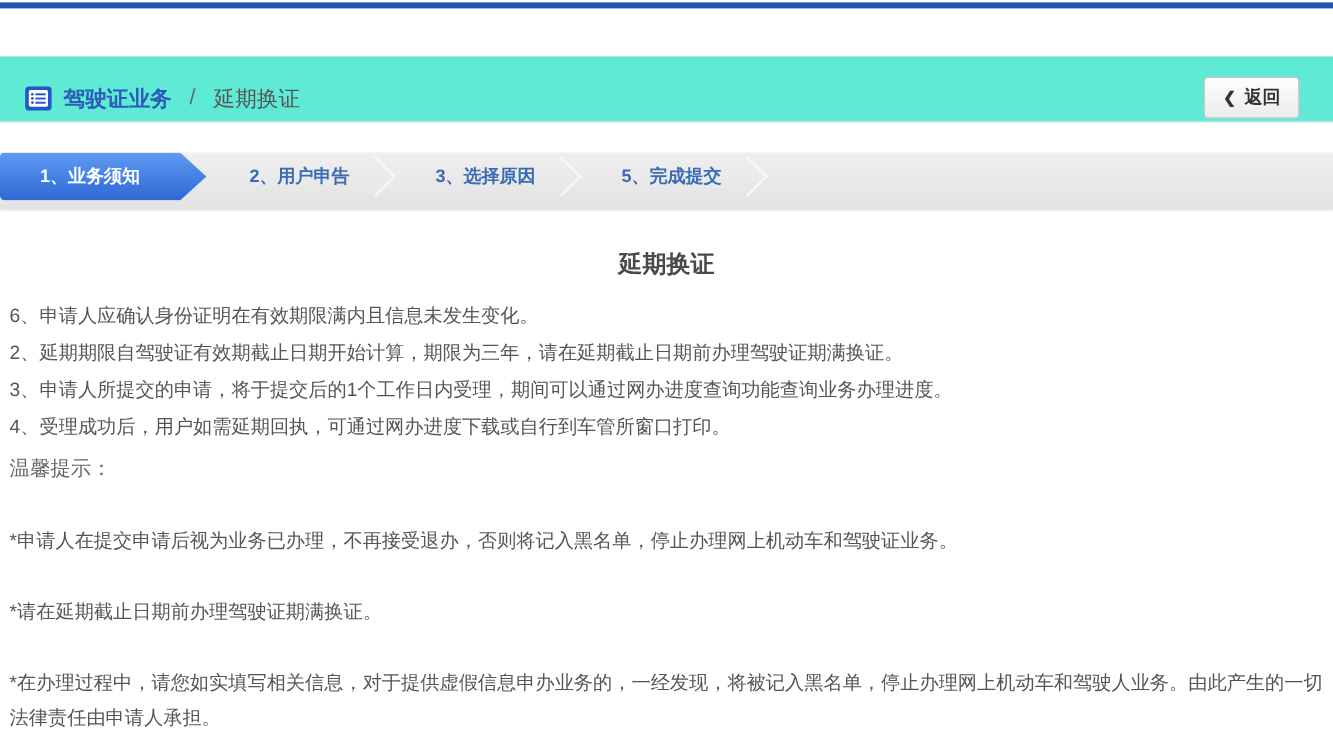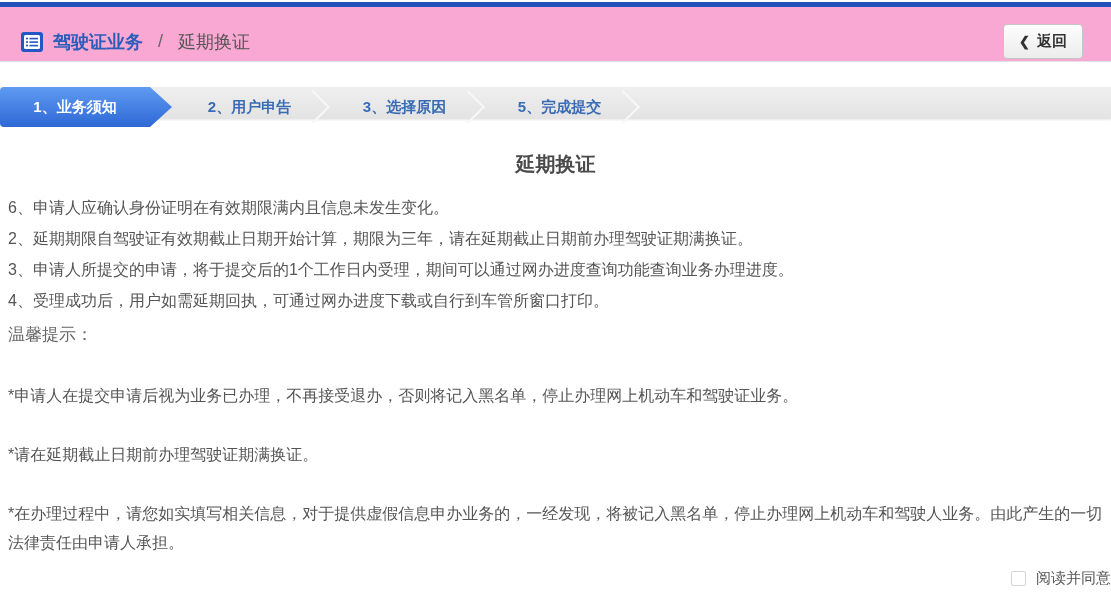--- a/index.html
+++ b/index.html
@@ -7,40 +7,41 @@
   body {
     font-family:"Liberation Sans","DejaVu Sans",sans-serif;
     background:#ffffff; color:#555;
   }
 
   
   .topbar { height:5px; margin-top:2px; background:#2052b8; }
 
   
   .header {
-    height:55px; background:#f9a8d4; border-bottom:1px solid #e2e2e2;
+    height:55px; background:#5eead4; border-bottom:1px solid #e2e2e2;
     display:flex; align-items:center; justify-content:space-between;
     padding:15px 28px 0 20px;
+    margin-top:40px;
   }
   .breadcrumb { display:flex; align-items:center; gap:9px; font-size:18px; }
   .crumb-icon { width:24px; height:22px; display:inline-block; }
   .crumb-section { color:#2b5cb8; font-weight:bold; }
   .crumb-sep { color:#666; margin:0 6px; }
   .crumb-current { color:#555; }
   .back-btn {
     display:inline-flex; align-items:center; gap:7px;
     padding:7px 15px; font-size:15px; font-weight:bold; color:#333;
     background:linear-gradient(#fdfdfd,#ececec);
     border:1px solid #c6c6c6; border-radius:4px; cursor:pointer;
   }
   .back-chevron { font-size:13px; color:#333; }
 
   
   .steps {
-    margin-top:25px; height:32px; display:flex;
+    margin-top:25px; height:48px; display:flex;
     background:linear-gradient(#efefef,#e3e3e3);
     box-shadow:0 1px 2px rgba(0,0,0,0.10);
   }
   .step {
     width:155px; height:40px; position:relative;
     display:flex; align-items:center; justify-content:center;
     font-size:15px; font-weight:bold; color:#3a6cb5; cursor:pointer;
   }
   .step .sep {
     position:absolute; right:2px; top:50%; width:24px; height:24px;

